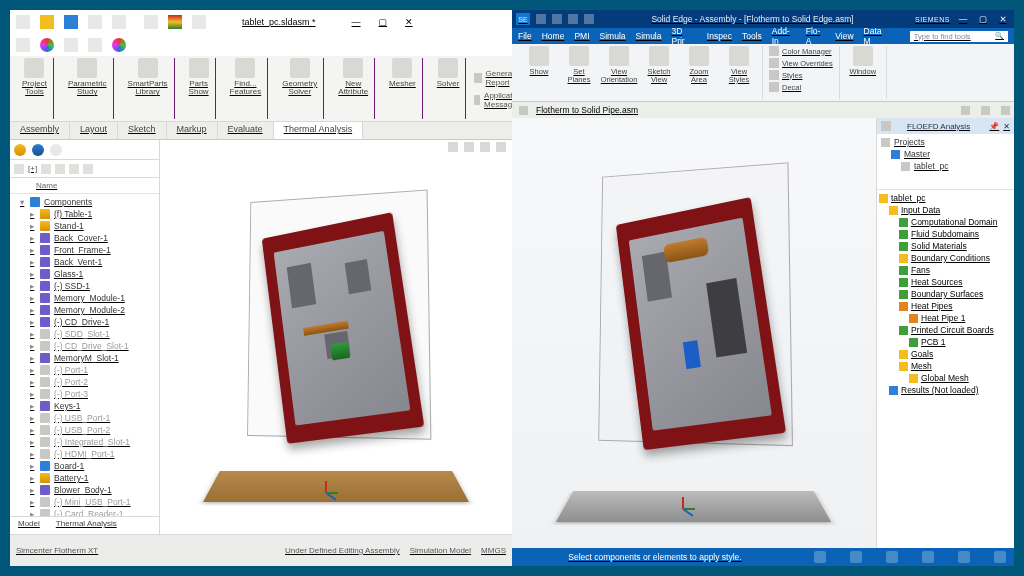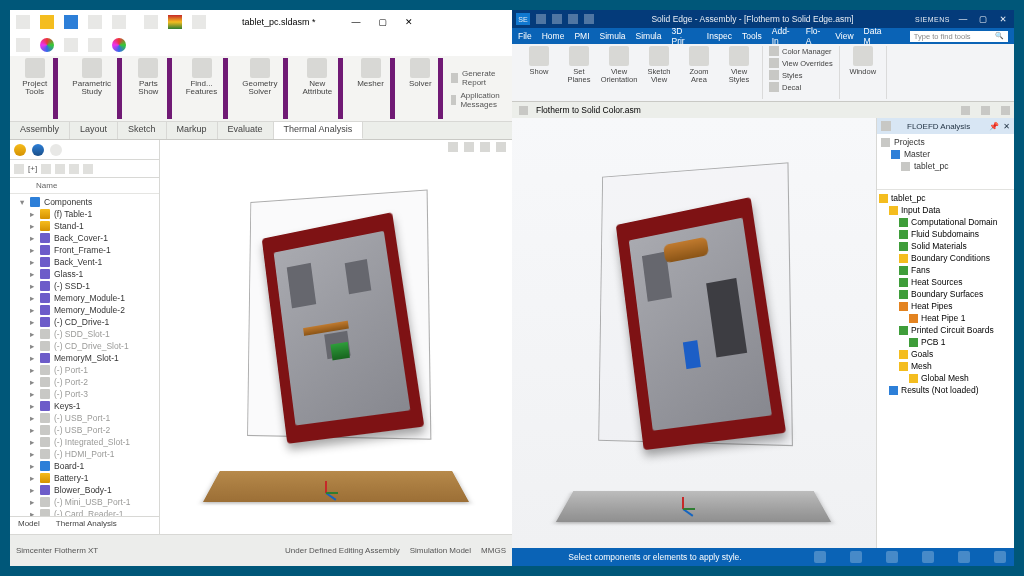--- a/index.html
+++ b/index.html
@@ -1,30 +1,30 @@
 <!DOCTYPE html>
 <html><head>
 <meta charset="utf-8">
 <style>
   * { box-sizing: border-box; margin: 0; padding: 0; }
   html, body { width: 1024px; height: 576px; font-family: "Segoe UI", Tahoma, sans-serif; font-size: 9px; background: #005779; }
-  .frame { position: absolute; inset: 10px; background: #fff; display: flex; }
+  .frame { position: absolute; inset: 10px; background: #fff; display: flex; text-decoration: underline; }
   .left, .right { flex: 1 1 50%; min-width: 0; display: flex; flex-direction: column; position: relative; }
   .left { background: #f0f0ee; }
   .right { background: #f3f4f6; }
 
   
   .sw-title { height: 18px; background: #fff; display: flex; align-items: center; gap: 6px; padding: 0 4px; font-size: 9px; color: #333; }
 
   .sw-quick { height: 24px; background: #fff; display: flex; align-items: center; gap: 18px; padding: 0 6px; }
   .sw-quick .qgrp { display: flex; gap: 10px; }
   .sw-quick svg, .sw-quick .qicon { width: 14px; height: 14px; display: block; }
 
   .sw-ribbon { height: 66px; background: #f4f4f2; border-bottom: 1px solid #d8d8d5; display: flex; padding: 2px 6px; gap: 8px; }
-  .sw-rg { display: flex; flex-direction: column; align-items: center; gap: 2px; border-right: 5px solid #701a75; padding: 0 6px; }
+  .sw-rg { display: flex; flex-direction: column; align-items: center; gap: 2px; border-right: 1px solid #701a75; padding: 0 6px; }
   .sw-rg:last-child { border-right: 0; }
   .sw-rg .sw-rico { width: 20px; height: 20px; background: #d8d8d5; border-radius: 2px; }
   .sw-rg .sw-rlab { font-size: 8px; color: #444; text-align: center; line-height: 1.05; max-width: 42px; }
   .sw-ribbon .right-col { margin-left: auto; display: flex; flex-direction: column; gap: 4px; font-size: 8px; color: #555; justify-content: center; }
   .sw-ribbon .right-col .rc-item { display: flex; align-items: center; gap: 4px; }
 
   .sq { width: 10px; height: 10px; background: #c8c8c5; }
 
   .sw-tabs { height: 18px; background: #eceeea; border-bottom: 1px solid #c9c9c5; display: flex; }
   .sw-tab { padding: 2px 10px; font-size: 9px; color: #444; border-right: 1px solid #d8d8d5; cursor: default; }
@@ -159,20 +159,24 @@
       <div class="sw-rg" data-name="ribbon-group">
           <div class="sw-rico"></div>
           <div class="sw-rlab">Project Tools</div>
         </div>
       <div class="sw-rg" data-name="ribbon-group">
           <div class="sw-rico"></div>
           <div class="sw-rlab">Parametric Study</div>
         </div>
       <div class="sw-rg" data-name="ribbon-group">
           <div class="sw-rico"></div>
+          <div class="sw-rlab">SmartParts Library</div>
+        </div>
+      <div class="sw-rg" data-name="ribbon-group">
+          <div class="sw-rico"></div>
           <div class="sw-rlab">Parts Show</div>
         </div>
       <div class="sw-rg" data-name="ribbon-group">
           <div class="sw-rico"></div>
           <div class="sw-rlab">Find... Features</div>
         </div>
       <div class="sw-rg" data-name="ribbon-group">
           <div class="sw-rico"></div>
           <div class="sw-rlab">Geometry Solver</div>
         </div>
@@ -493,21 +497,21 @@
       <div class="se-rg" data-name="ribbon-group-window">
         <div class="se-bigbtn" data-name="ribbon-window-button">
             <div class="bico"></div>
             <div class="blab">Window</div>
           </div>
       </div>
     </div>
 
     <div class="se-doc" data-name="document-tabs">
       <span class="sq" data-name="doc-icon"></span>
-      <span data-name="doc-tab">Flotherm to Solid Color.asm</span>
+      <span data-name="doc-tab">Flotherm to Solid Pipe.asm</span>
       <span class="dspacer"></span>
       <span class="sq" data-name="doc-pin-icon"></span>
       <span class="sq" data-name="doc-close-icon"></span>
       <span class="sq" data-name="doc-close-icon"></span>
     </div>
 
     <div class="se-body">
       <div class="se-canvas" data-name="viewport-right">
         <div class="vp">
           <div class="floor"></div>

